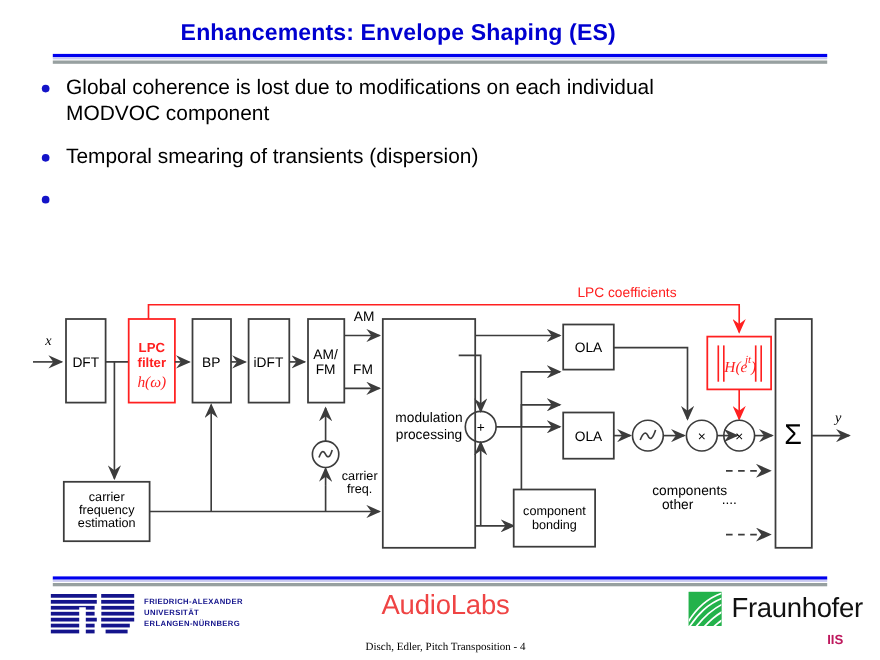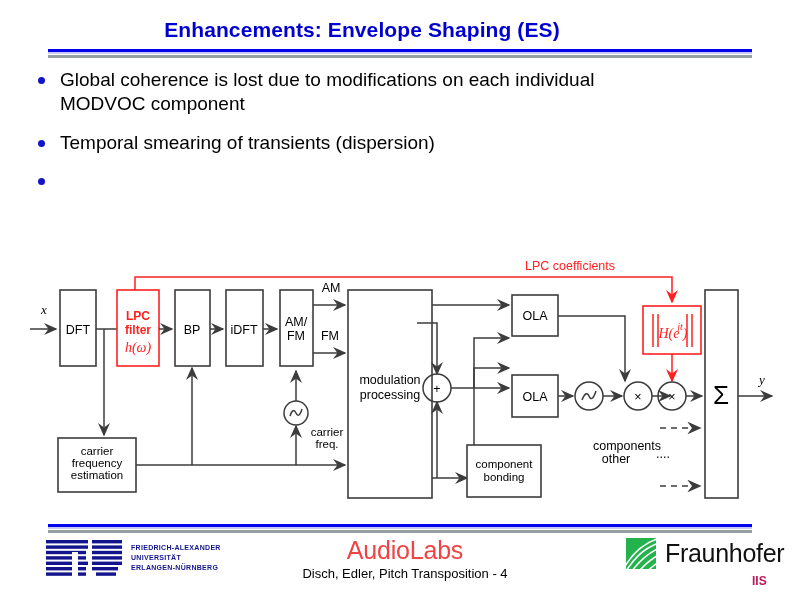--- a/index.html
+++ b/index.html
@@ -37,21 +37,21 @@
   .f-gray{position:absolute;left:48px;top:530px;width:704px;height:3px;background:#97a0a0;}
 
   
   .fau{position:absolute;left:46px;top:538px;display:flex;align-items:center;gap:7px;}
   .fau-mark{width:78px;height:40px;}
   .fau-words{font-size:7px;font-weight:bold;color:#14148c;line-height:1.45;letter-spacing:.3px;}
 
   
   .audiolabs{position:absolute;left:300px;top:536px;width:210px;text-align:center;}
   .al-name{font-size:25px;color:#ef4444;letter-spacing:-.2px;}
-  .al-sub{font-size:13px;color:#000;margin-top:1px;}
+  .al-sub{font-size:10px;color:#000;margin-top:18px;font-family:Liberation Serif, serif;}
 
   
   .fh{position:absolute;left:608px;top:538px;display:flex;align-items:center;gap:9px;margin-left:18px;}
   .fh-mark{width:30px;height:31px;background:#23b24b;position:relative;overflow:hidden;}
   .fh-name{font-size:25px;color:#111;letter-spacing:-.3px;}
   .fh-iis{position:absolute;left:752px;top:574px;font-size:12px;font-weight:bold;color:#be185d;}
 
   
   .diagram{position:absolute;left:0;top:250px;width:648px;height:270px;}
   .diagram svg{display:block;}

